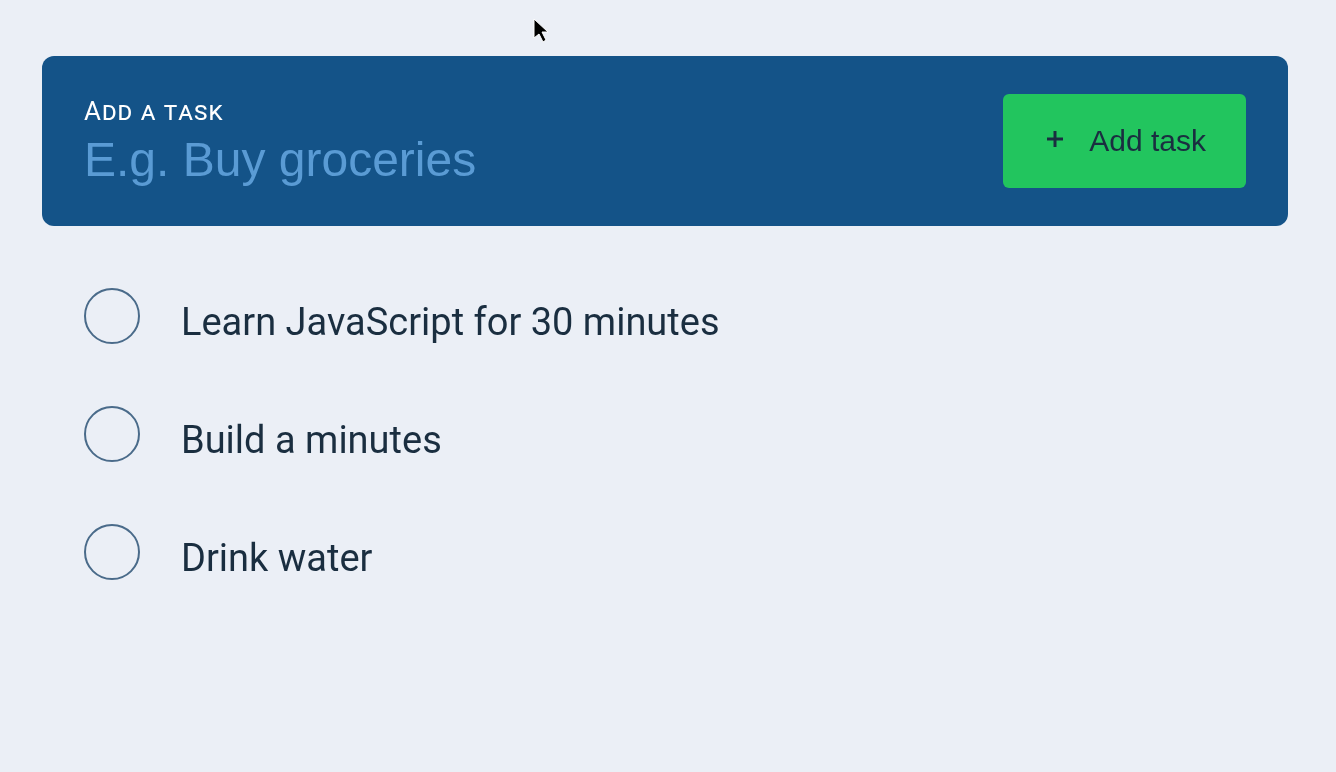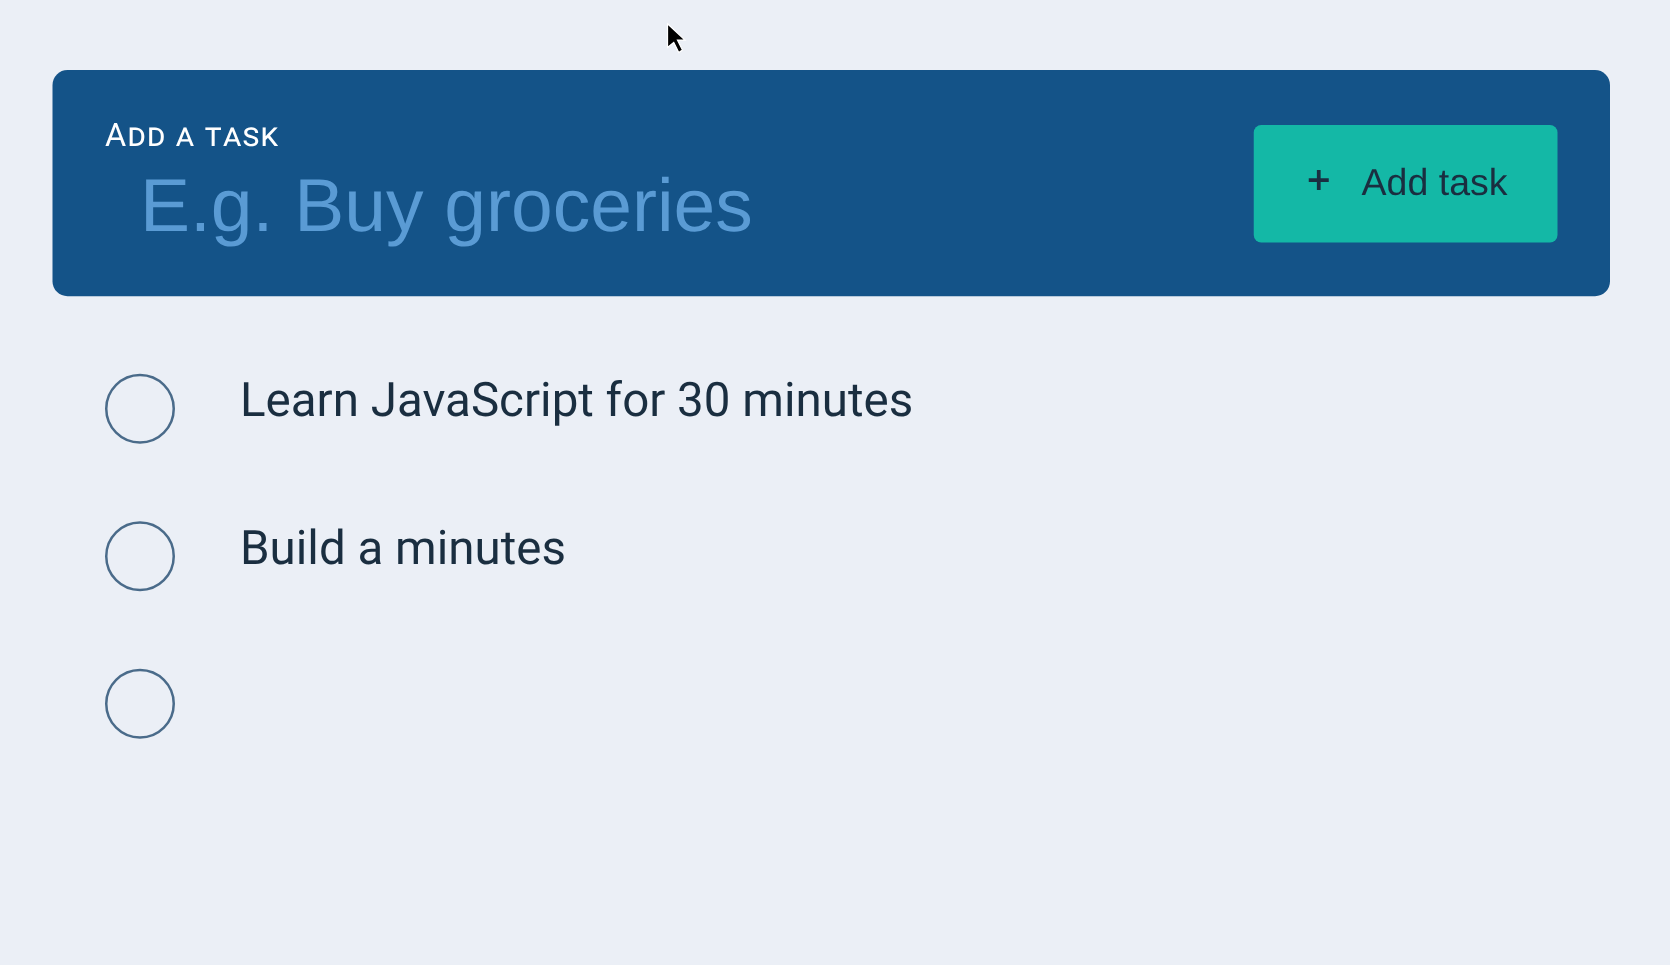--- a/index.html
+++ b/index.html
@@ -35,31 +35,30 @@
       font-variant: small-caps;
       letter-spacing: 1px;
       margin-bottom: 6px;
       font-weight: 400;
     }
     .task-input {
       background: transparent;
       border: none;
       outline: none;
       color: #5a9bd4;
-      font-size: 60px;
+      font-size: 48px;
       font-weight: 400;
       width: 100%;
-      margin-left: 28px;
     }
     .task-input::placeholder {
       color: #5a9bd4;
       opacity: 1;
     }
     .add-task-button {
-      background-color: #14b8a6;
+      background-color: #22c55e;
       border: none;
       border-radius: 6px;
       padding: 30px 40px;
       font-size: 30px;
       font-weight: 400;
       color: #1a2e40;
       cursor: pointer;
       display: flex;
       align-items: center;
       gap: 22px;
@@ -68,22 +67,22 @@
       font-size: 30px;
       font-weight: bold;
       line-height: 1;
     }
     .task-list {
       margin-top: 62px;
       padding-left: 42px;
     }
     .task-item {
       display: flex;
-      align-items: flex-start;
-      gap: 52px;
+      align-items: flex-end;
+      gap: 41px;
       margin-bottom: 62px;
     }
     .task-checkbox {
       width: 56px;
       height: 56px;
       border: 2px solid #4a6b8a;
       border-radius: 50%;
       background: transparent;
       cursor: pointer;
       flex-shrink: 0;
@@ -123,20 +122,21 @@
   <div class="task-item">
     <div class="task-checkbox"></div>
     <div class="task-text">Learn JavaScript for 30 minutes</div>
   </div>
   <div class="task-item">
     <div class="task-checkbox"></div>
     <div class="task-text">Build a minutes</div>
   </div>
   <div class="task-item">
     <div class="task-checkbox"></div>
+    <div class="task-text">Drink water</div>
   </div>
 </div>
 
 <div class="cursor">
   <svg width="20" height="26" viewBox="0 0 20 26">
     <path d="M 1 1 L 1 20 L 6 16 L 10 24 L 13 22 L 9 14 L 15 14 Z" fill="black" stroke="white" stroke-width="1"></path>
   </svg>
 </div>
 
 </body></html>

